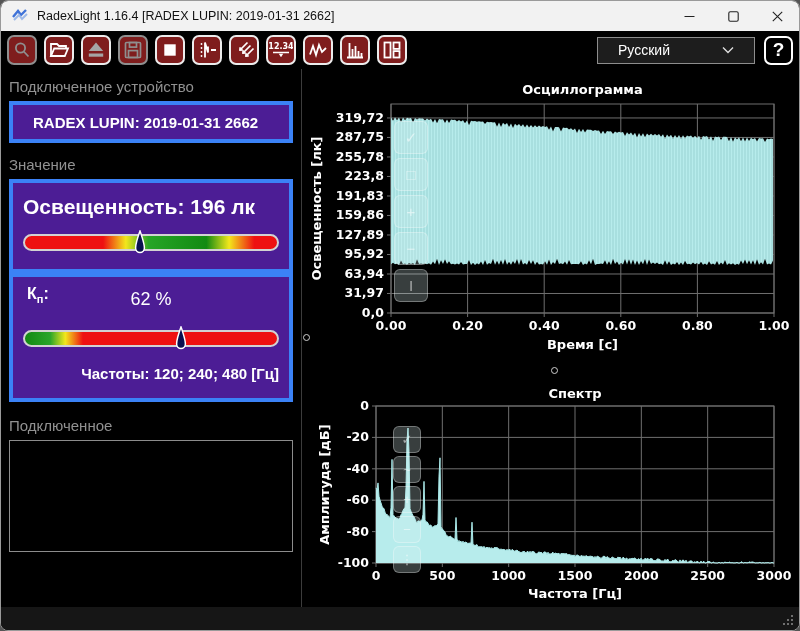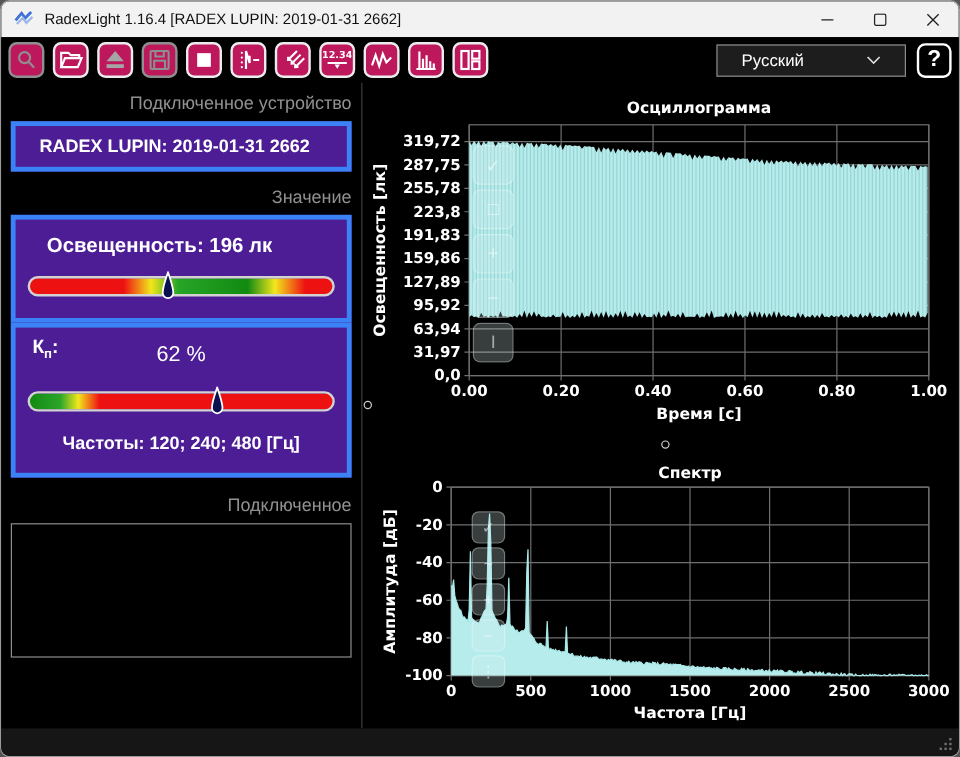--- a/index.html
+++ b/index.html
@@ -11,52 +11,52 @@
   }
   
   .titlebar{height:30px;background:#f2f2f2;display:flex;align-items:center;padding-left:10px;}
   .app-icon{width:18px;height:18px;display:inline-flex;margin-right:8px;}
   .titlebar .title{font-size:12.5px;color:#111;}
   .win-controls{margin-left:auto;display:flex;height:100%;}
   .wbtn{width:44px;height:100%;display:flex;align-items:center;justify-content:center;color:#222;}
   
   .toolbar{height:38px;background:#000;display:flex;align-items:center;padding:0 6px;gap:7px;}
   .tb-btn{width:30px;height:30px;border:2px solid #ececec;border-radius:7px;color:#fff;
-    display:flex;align-items:center;justify-content:center;background:#be185d;flex:0 0 auto;}
+    display:flex;align-items:center;justify-content:center;background:#7f1d1d;flex:0 0 auto;}
   .tb-btn.disabled{border-color:#8f8f8f;color:#8f8f8f;}
   .tb-btn.dimglyph{color:#a5a5a5;}
   .tb-icon{width:24px;height:24px;display:block;}
   .tb-icon svg{width:24px;height:24px;display:block;}
   .tb-right{margin-left:auto;display:flex;align-items:center;gap:9px;}
   .lang-select{width:158px;height:27px;background:#1d1d1d;border:1px solid #8d8d8d;color:#fff;
     display:flex;align-items:center;padding:0 20px;font-size:14px;}
   .lang-select .chev{margin-left:auto;color:#ddd;font-size:12px;}
   .help-btn{width:29px;height:29px;border:2px solid #fff;border-radius:7px;color:#fff;
     font-size:19px;font-weight:bold;display:flex;align-items:center;justify-content:center;}
   
   .content{position:relative;height:538px;background:#000;}
   .v-divider{position:absolute;left:300px;top:0;bottom:0;width:1px;background:#3c3c3c;}
   .splitter-dot{position:absolute;width:7px;height:7px;border:1.4px solid #cfcfcf;border-radius:50%;background:transparent;}
   .left-split{left:302px;top:265px;}
   
   .left-panel{position:absolute;left:0;top:0;width:300px;height:100%;padding:0 8px;}
-  .section-heading{color:#919191;font-size:15px;margin:9px 0 6px 0;text-align:right;}
+  .section-heading{color:#919191;font-size:15px;margin:9px 0 6px 0;}
   .panel-box{border:4px solid #3b82f6;background:#4c1d95;width:100%;}
   .device-box{height:42px;display:flex;align-items:center;padding-left:20px;}
   .device-name{color:#fff;font-weight:bold;font-size:15px;}
   .value-box{padding:12px 10px 18px 10px;}
-  .value-label{color:#fff;font-weight:bold;font-size:17px;margin-left:16px;}
+  .value-label{color:#fff;font-weight:bold;font-size:21px;margin-left:0;}
   .scale-bar{position:relative;height:17px;border:2px solid #d2d2d2;border-radius:10px;margin-top:15px;}
   .bar-marker{position:absolute;top:-6px;transform:translateX(-50%);width:12px;height:25px;}
   .pulsation-box{padding:6px 10px 16px 10px;}
   .kp-row{position:relative;height:32px;}
   .kp-label{position:absolute;left:4px;top:2px;color:#fff;font-weight:bold;font-size:16px;}
   .kp-label sub{font-size:11px;}
   .kp-value{display:block;text-align:center;color:#fff;font-weight:normal;font-size:18px;padding-top:6px;}
-  .freq-label{color:#fff;font-weight:bold;font-size:15px;text-align:center;margin-top:18px;}
+  .freq-label{color:#fff;font-weight:bold;font-size:15px;text-align:right;margin-top:18px;}
   .comments-area{width:100%;height:112px;background:#000;border:1px solid #8c8c8c;resize:none;
     color:#fff;font-family:"Liberation Sans",sans-serif;font-size:13px;outline:none;}
   
   .right-pane{position:absolute;left:300px;top:0;width:497px;height:100%;}
   .right-pane svg{position:absolute;left:0;display:block;}
   #chart1{top:0;}
   #chart2{top:300px;}
   .chart-split{left:250px;top:298px;position:absolute;}
   .chart-tools{position:absolute;display:flex;flex-direction:column;}
   .ct-btn{border:1px solid rgba(255,255,255,0.30);background:rgba(215,240,240,0.26);

